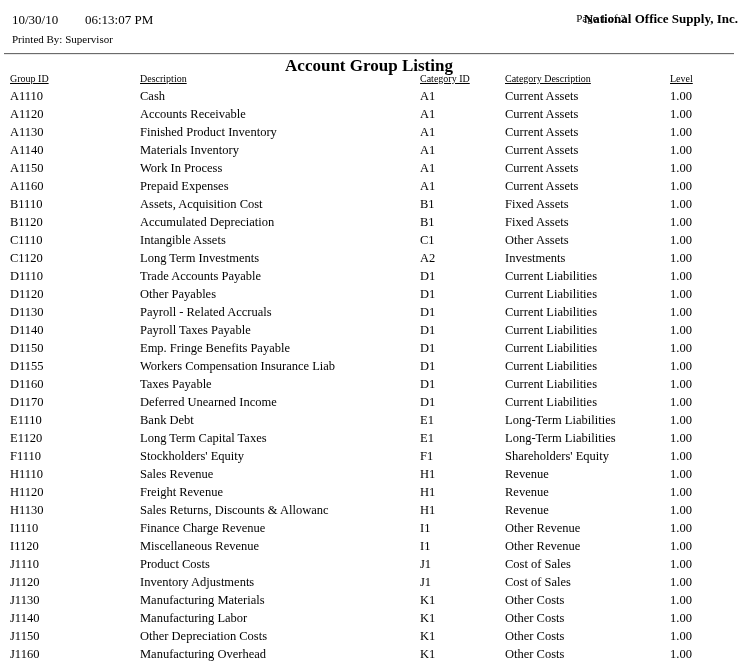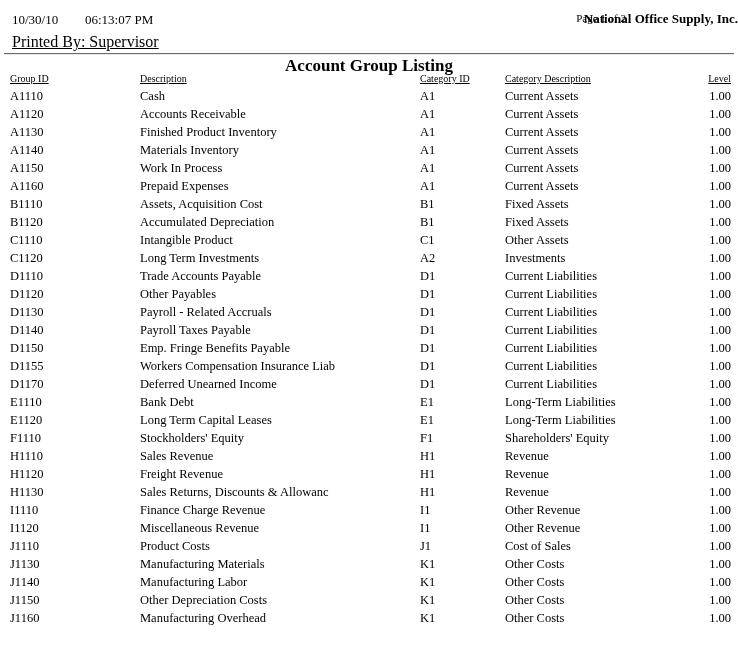--- a/index.html
+++ b/index.html
@@ -13,21 +13,21 @@
     overflow: hidden;
   }
   .page-header { position: absolute; top: 0; left: 0; width: 634px; height: 56px; }
   .hdr-date   { position: absolute; left: 12px;  top: 12px; font-size: 13px; white-space: nowrap; }
   .hdr-time   { position: absolute; left: 85px;  top: 12px; font-size: 13px; white-space: nowrap; text-align: center; }
   .hdr-page   { position: absolute; right: 8px;  top: 12px; font-size: 11px; white-space: nowrap; }
   .hdr-company{
     position: absolute; left: 0; top: 11px; width: 738px;
     text-align: right; font-size: 13px; font-weight: bold; white-space: nowrap;
   }
-  .hdr-printedby { position: absolute; left: 12px; top: 33px; font-size: 16px; white-space: nowrap; text-decoration: underline; }
+  .hdr-printedby { position: absolute; left: 12px; top: 33px; font-size: 11px; white-space: nowrap; }
   .hdr-title {
     position: absolute; left: 0; top: 32px; width: 738px;
     text-align: center; font-size: 17px; font-weight: bold; white-space: nowrap; margin-top: 24px;
   }
   .header-rule {
     position: absolute; top: 53px; left: 4px; width: 730px; height: 2px;
     border-top: 1px solid #6b6b6b;
     border-bottom: 1px solid #e8e8e8;
   }
   .listing {
@@ -53,21 +53,21 @@
     overflow: hidden;
   }
   .listing th span { text-decoration: underline; }
   .listing td {
     height: 18px;
     vertical-align: middle;
     white-space: nowrap;
     overflow: hidden;
     padding: 0;
   }
-  .listing th.right, .listing td.right { text-align: right; }
+  .listing th.right, .listing td.right { }
 </style>
 </head>
 <body>
 
 <div class="page-header">
   <span class="hdr-date">10/30/10</span>
   <span class="hdr-time">06:13:07 PM</span>
   <div class="hdr-company">National Office Supply, Inc.</div>
   <span class="hdr-page">Page 1 of 2</span>
   <span class="hdr-printedby">Printed By: Supervisor</span>
@@ -145,21 +145,21 @@
       </tr>
       <tr>
         <td>B1120</td>
         <td>Accumulated Depreciation</td>
         <td>B1</td>
         <td>Fixed Assets</td>
         <td class="right">1.00</td>
       </tr>
       <tr>
         <td>C1110</td>
-        <td>Intangible Product</td>
+        <td>Intangible Assets</td>
         <td>C1</td>
         <td>Other Assets</td>
         <td class="right">1.00</td>
       </tr>
       <tr>
         <td>C1120</td>
         <td>Long Term Investments</td>
         <td>A2</td>
         <td>Investments</td>
         <td class="right">1.00</td>
@@ -200,36 +200,43 @@
         <td class="right">1.00</td>
       </tr>
       <tr>
         <td>D1155</td>
         <td>Workers Compensation Insurance Liab</td>
         <td>D1</td>
         <td>Current Liabilities</td>
         <td class="right">1.00</td>
       </tr>
       <tr>
+        <td>D1160</td>
+        <td>Taxes Payable</td>
+        <td>D1</td>
+        <td>Current Liabilities</td>
+        <td class="right">1.00</td>
+      </tr>
+      <tr>
         <td>D1170</td>
         <td>Deferred Unearned Income</td>
         <td>D1</td>
         <td>Current Liabilities</td>
         <td class="right">1.00</td>
       </tr>
       <tr>
         <td>E1110</td>
         <td>Bank Debt</td>
         <td>E1</td>
         <td>Long-Term Liabilities</td>
         <td class="right">1.00</td>
       </tr>
       <tr>
         <td>E1120</td>
-        <td>Long Term Capital Leases</td>
+        <td>Long Term Capital Taxes</td>
         <td>E1</td>
         <td>Long-Term Liabilities</td>
         <td class="right">1.00</td>
       </tr>
       <tr>
         <td>F1110</td>
         <td>Stockholders' Equity</td>
         <td>F1</td>
         <td>Shareholders' Equity</td>
         <td class="right">1.00</td>
@@ -270,20 +277,27 @@
         <td class="right">1.00</td>
       </tr>
       <tr>
         <td>J1110</td>
         <td>Product Costs</td>
         <td>J1</td>
         <td>Cost of Sales</td>
         <td class="right">1.00</td>
       </tr>
       <tr>
+        <td>J1120</td>
+        <td>Inventory Adjustments</td>
+        <td>J1</td>
+        <td>Cost of Sales</td>
+        <td class="right">1.00</td>
+      </tr>
+      <tr>
         <td>J1130</td>
         <td>Manufacturing Materials</td>
         <td>K1</td>
         <td>Other Costs</td>
         <td class="right">1.00</td>
       </tr>
       <tr>
         <td>J1140</td>
         <td>Manufacturing Labor</td>
         <td>K1</td>

